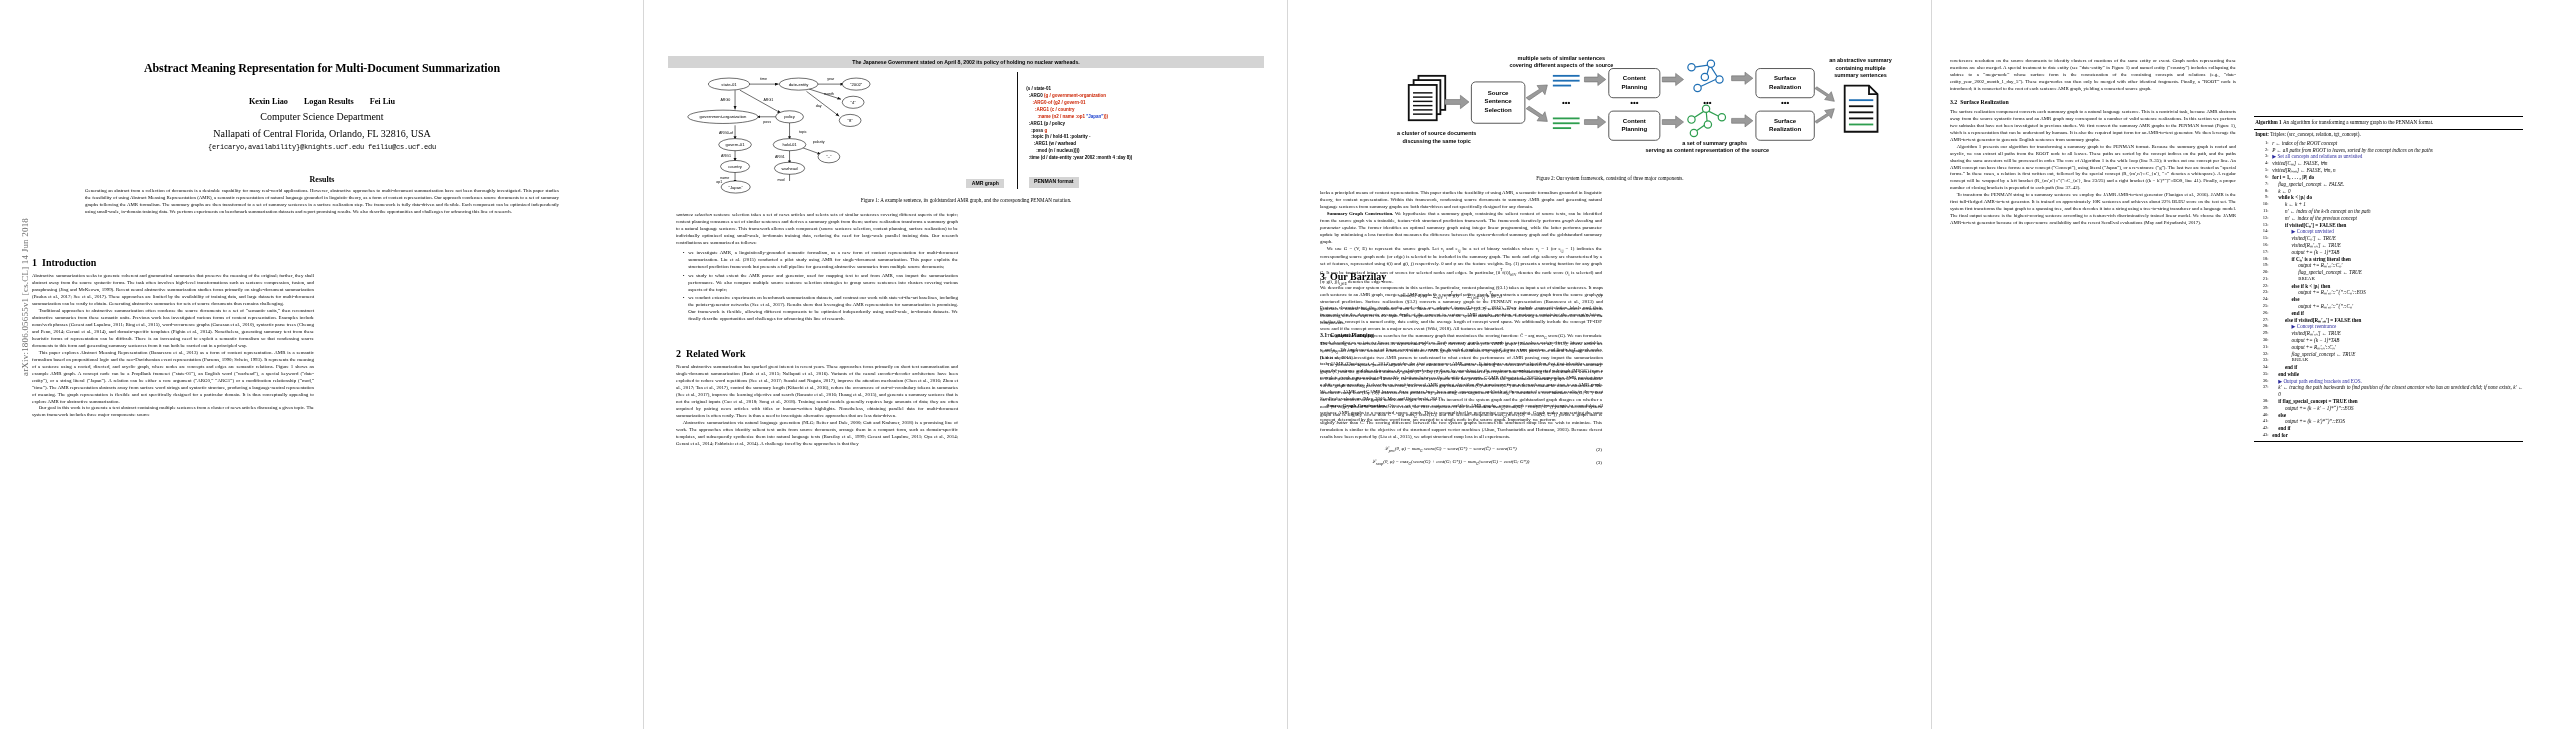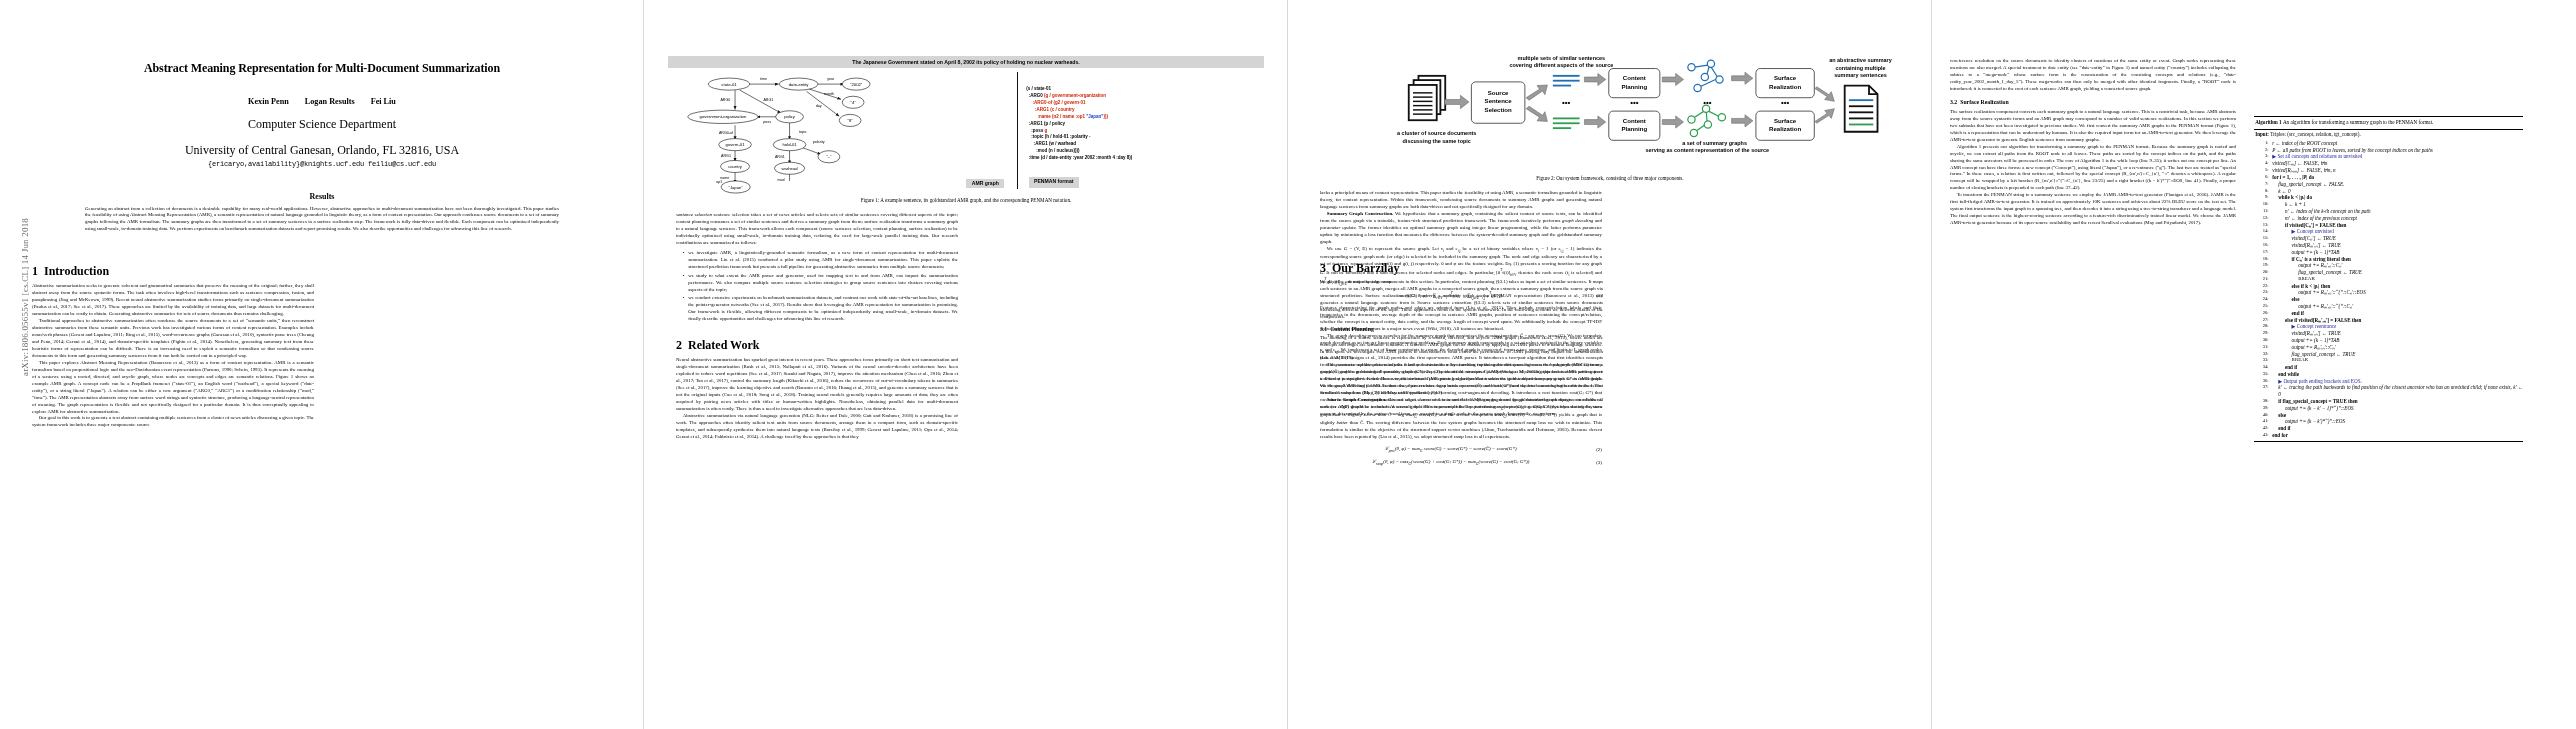--- a/index.html
+++ b/index.html
@@ -18,30 +18,30 @@
     font-family:"Liberation Serif",serif;font-size:9px;color:#6e6e6e;
     letter-spacing:0.2px;white-space:nowrap;text-align:center;
   }
 
   .title{
     text-align:center;font-weight:bold;font-size:12px;line-height:1.25;
     margin:61px 36px 0 36px;letter-spacing:-0.1px;
   }
   .authors{text-align:center;font-weight:bold;font-size:8.2px;margin-top:20.7px;}
   .authors span{display:inline-block;margin:0 8px;}
-  .affil{text-align:center;font-size:12px;margin-top:11px;line-height:1.28;}
+  .affil{text-align:center;font-size:10px;margin-top:5px;line-height:1.28;}
   .emails{text-align:center;font-size:7px;margin-top:1.8px;font-family:"Liberation Mono",monospace;letter-spacing:-0.2px;}
 
   .abs-head{text-align:center;font-weight:bold;font-size:8px;margin:24px 0 4.3px 0;}
   .abstract{margin:0 85px 0 85px;font-size:4.9px;line-height:1.42;text-align:justify;hyphens:auto;}
 
   .cols{display:flex;gap:16px;padding:0 32px;margin-top:13.4px;}
   .col{width:283px;font-size:4.9px;line-height:1.42;text-align:justify;hyphens:auto;}
 
-  h2.sec{font-size:12px;font-weight:bold;margin:14px 0 3px 0;text-align:left;}
+  h2.sec{font-size:10px;font-weight:bold;margin:24px 0 3px 0;text-align:left;}
   h3.sub{font-size:5.8px;font-weight:bold;margin:5.5px 0 2.4px 0;text-align:left;}
   p.par{margin:0 0 0 0;text-indent:6.7px;}
   p.par.first{text-indent:0;}
   .bullets{margin:3px 0 3px 0;padding-left:6.7px;list-style:none;}
   .bullets li{margin-bottom:1.8px;text-align:justify;position:relative;padding-left:5.5px;}
   .bullets li:before{content:"•";position:absolute;left:0;}
   .runin{font-weight:bold;}
   .it{font-style:italic;}
 
   
@@ -99,24 +99,24 @@
 <body>
 
 <div class="viewport">
 
   <div class="page p1">
     <div class="arxiv-stamp">arXiv:1806.05655v1  [cs.CL]  14 Jun 2018</div>
 
     <div class="title">Abstract Meaning Representation for Multi-Document Summarization</div>
 
     <div class="authors">
-      <span>Kexin Penn</span><span>Logan Results</span><span>Fei Liu</span>
+      <span>Kexin Liao</span><span>Logan Results</span><span>Fei Liu</span>
     </div>
     <div class="affil">Computer Science Department</div>
-    <div class="affil">University of Central Ganesan, Orlando, FL 32816, USA</div>
+    <div class="affil">Nallapati of Central Florida, Orlando, FL 32816, USA</div>
     <div class="emails">{ericaryo,availability}@knights.ucf.edu   feiliu@cs.ucf.edu</div>
 
     <div class="abs-head">Results</div>
     <div class="abstract">Generating an abstract from a collection of documents is a desirable capability for many real-world applications. However, abstractive approaches to multi-document summarization have not been thoroughly investigated. This paper studies the feasibility of using Abstract Meaning Representation (AMR), a semantic representation of natural language grounded in linguistic theory, as a form of content representation. Our approach condenses source documents to a set of summary graphs following the AMR formalism. The summary graphs are then transformed to a set of summary sentences in a surface realization step. The framework is fully data-driven and flexible. Each component can be optimized independently using small-scale, in-domain training data. We perform experiments on benchmark summarization datasets and report promising results. We also describe opportunities and challenges for advancing this line of research.</div>
 
     <div class="cols" style="margin-top:16px;">
       <div class="col">
         <h2 class="sec">
           <span>1</span>&nbsp;&nbsp;<span>Introduction</span>
         </h2>

